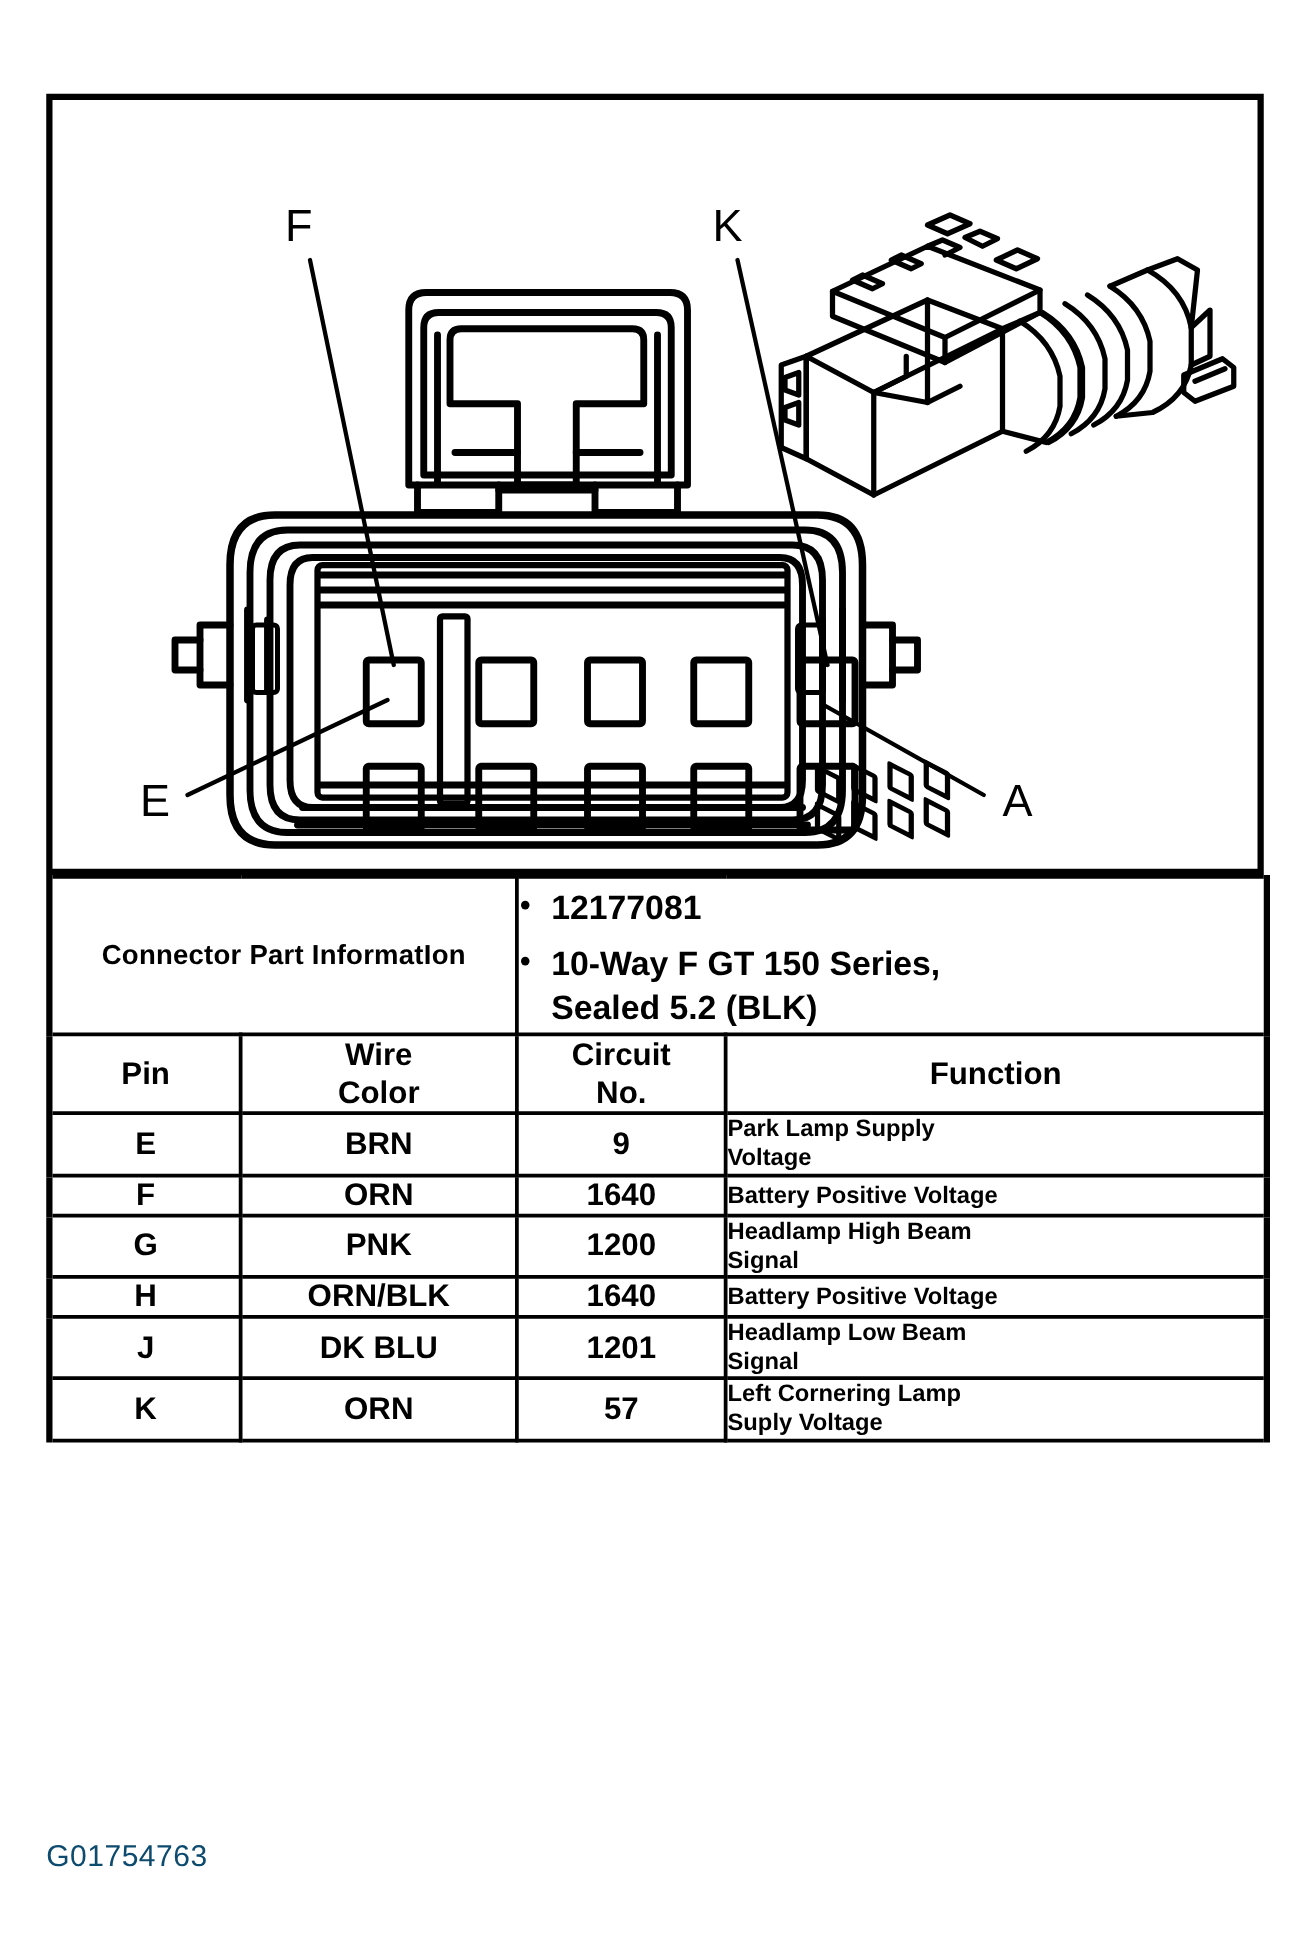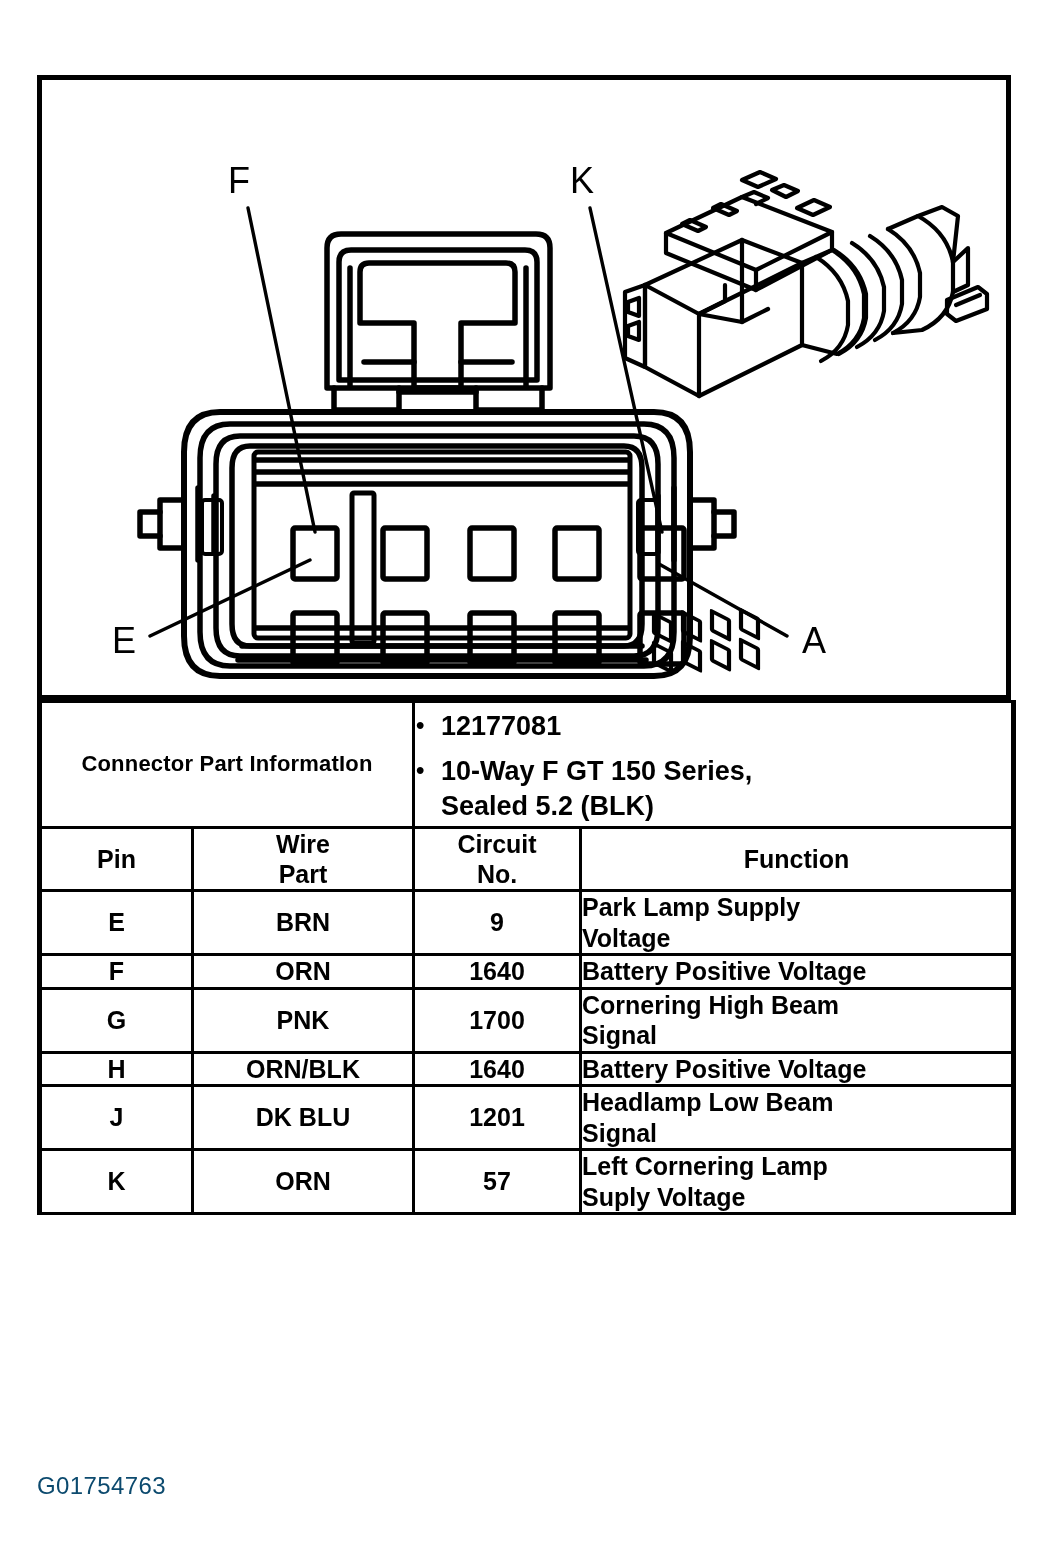--- a/index.html
+++ b/index.html
@@ -106,21 +106,21 @@
   .hdr-func { vertical-align: bottom; padding-bottom: 10px; }
 
   .cell-center {
     text-align: center;
     font-size: 25px;
     font-weight: normal;
     padding: 8px 4px;
   }
   .cell-func {
     text-align: left;
-    font-size: 25px;
+    font-size: 19px;
     font-weight: normal;
     line-height: 1.22;
     padding: 7px 6px 7px 11px;
   }
 
   
   #figure-id {
     position: absolute;
     left: 37px;
     top: 1472px;
@@ -295,21 +295,21 @@
               <span>Sealed 5.2 (BLK)</span>
             </li>
           </ul>
         </td>
       </tr>
 
       <tr>
         <td class="hdr hdr-pin outer-l">Pin</td>
         <td class="hdr">
           <span class="l1">Wire</span>
-          <span class="l2">Part</span>
+          <span class="l2">Color</span>
         </td>
         <td class="hdr">
           <span class="l1">Circuit</span>
           <span class="l2">No.</span>
         </td>
         <td class="hdr hdr-func outer-r">Function</td>
       </tr>
 
       <tr>
         <td class="cell-center outer-l">E</td>
@@ -324,23 +324,23 @@
       <tr>
         <td class="cell-center outer-l">F</td>
         <td class="cell-center">ORN</td>
         <td class="cell-center">1640</td>
         <td class="cell-func outer-r">Battery Positive Voltage</td>
       </tr>
 
       <tr>
         <td class="cell-center outer-l">G</td>
         <td class="cell-center">PNK</td>
-        <td class="cell-center">1700</td>
+        <td class="cell-center">1200</td>
         <td class="cell-func outer-r">
-          <span>Cornering High Beam</span><br>
+          <span>Headlamp High Beam</span><br>
           <span>Signal</span>
         </td>
       </tr>
 
       <tr>
         <td class="cell-center outer-l">H</td>
         <td class="cell-center">ORN/BLK</td>
         <td class="cell-center">1640</td>
         <td class="cell-func outer-r">Battery Positive Voltage</td>
       </tr>

